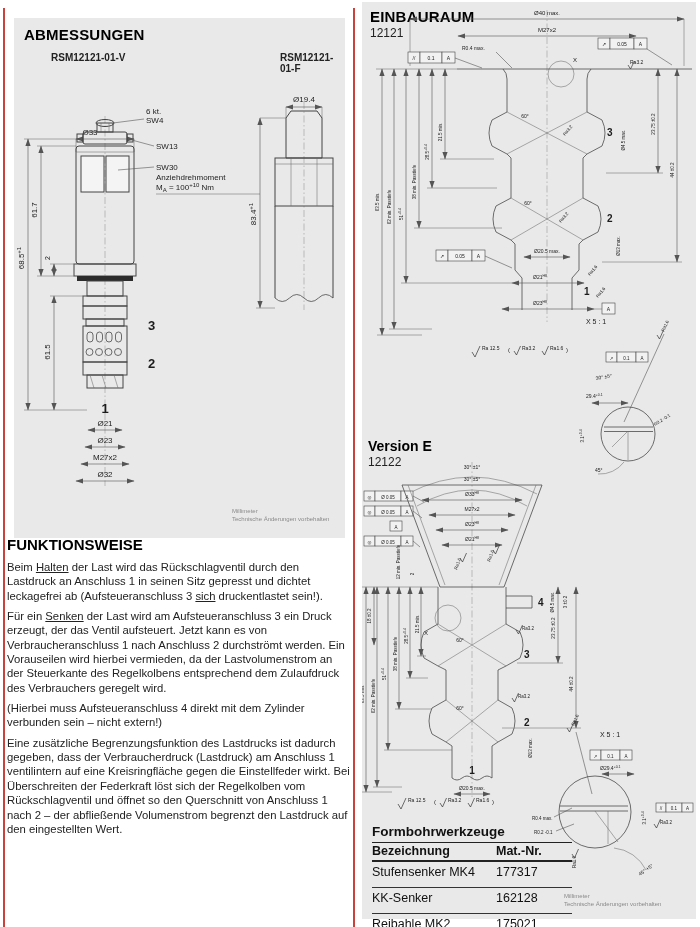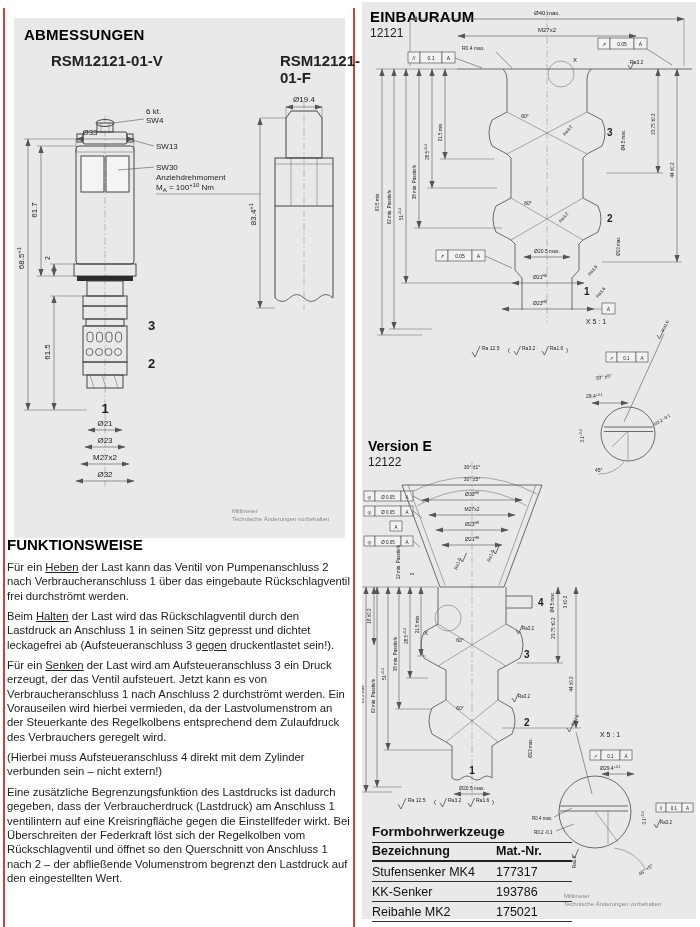--- a/index.html
+++ b/index.html
@@ -5,21 +5,21 @@
   html,body{margin:0;padding:0;}
   body{width:700px;height:927px;background:#ffffff;font-family:"Liberation Sans",sans-serif;position:relative;overflow:hidden;color:#1a1a1a;}
   .vline{position:absolute;top:8px;bottom:0;width:2px;background:#c9423c;}
   #vline-left{left:3px;}
   #vline-center{left:353px;}
   .panel{position:absolute;background:#e9e9e9;}
   #panel-left{left:14px;top:18px;width:331px;height:520px;}
   #panel-right{left:362px;top:2px;width:334px;height:917px;}
   .h-big{position:absolute;font-size:15px;font-weight:bold;color:#000;letter-spacing:.2px;}
   .h-part{position:absolute;font-size:12px;color:#222;}
-  .h-variant{position:absolute;font-size:15px;font-weight:bold;color:#222;padding-left:33px;}
+  .h-variant{position:absolute;font-size:10px;font-weight:bold;color:#222;padding-left:33px;}
   .h-version{position:absolute;font-size:14px;font-weight:bold;color:#000;}
   .footnote{position:absolute;font-size:6px;color:#8a8a8a;line-height:1.3;}
   .funk{position:absolute;left:7px;top:536px;width:343px;}
   .funk h2{font-size:15px;font-weight:bold;margin:0 0 7px 0;color:#000;}
   .funk p{font-size:11.3px;line-height:1.27;margin:0 0 6px 0;color:#222;}
   .funk u{text-underline-offset:1px;}
   svg{position:absolute;left:0;top:0;}
   svg text{fill:#1c1c1c;}
   .tc{text-anchor:middle;}
   .t8{font-size:8px;} .t7{font-size:7px;} .t6{font-size:6px;} .t5{font-size:5px;} .t45{font-size:4.5px;}
@@ -32,21 +32,21 @@
   .ldr{stroke:#555;stroke-width:.6;fill:none;}
   .cl{stroke:#8a8a8a;stroke-width:.5;fill:none;stroke-dasharray:7 2.5 1.5 2.5;}
   .chk{stroke:#333;stroke-width:.7;fill:none;}
   .fbox{stroke:#444;stroke-width:.6;fill:#f2f2f2;}
   .winfill{fill:#f4f4f4;stroke:#454545;stroke-width:1;}
   .darkband{fill:#2b2b2b;stroke:none;}
   .tools{position:absolute;left:10px;top:822px;width:200px;color:#111;}
   .tools-title{font-size:13.5px;font-weight:bold;padding-bottom:3px;}
   .tools table{width:100%;border-collapse:collapse;font-size:12.5px;}
   .tools th{text-align:left;font-weight:bold;border-top:1.5px solid #222;border-bottom:2px solid #222;padding:1px 0 2px;}
-  .tools td{border-bottom:1.5px solid #333;padding:3px 0 2px;}
+  .tools td{border-bottom:1.5px solid #333;padding:3px 0 8px;}
 </style>
 </head>
 <body>
 
 <div class="page">
 <div class="vline" id="vline-left"></div>
 <div class="vline" id="vline-center"></div>
 
 <div class="panel" id="panel-left">
   <div class="h-big" style="left:10px;top:8px;">ABMESSUNGEN</div>
@@ -166,22 +166,21 @@
 
   <div class="footnote" style="left:218px;top:490px;">
     <div>Millimeter</div>
     <div>Technische Änderungen vorbehalten</div>
   </div>
 </div>
 
 <div class="funk">
   <h2>FUNKTIONSWEISE</h2>
   <div id="funk-paragraphs">
-        <p><span>Für ein </span><u>Heben</u><span> der Last kann das Ventil von Pumpenanschluss 2 nach Verbraucheranschluss 1 über das eingebaute Rückschlagventil frei durchströmt werden.</span></p>
-        <p><span>Beim </span><u>Halten</u><span> der Last wird das Rückschlagventil durch den Lastdruck an Anschluss 1 in seinen Sitz gepresst und dichtet leckagefrei ab (Aufsteueranschluss 3 </span><u>gegen</u><span> druckentlastet sein!).</span></p>
+        <p><span>Beim </span><u>Halten</u><span> der Last wird das Rückschlagventil durch den Lastdruck an Anschluss 1 in seinen Sitz gepresst und dichtet leckagefrei ab (Aufsteueranschluss 3 </span><u>sich</u><span> druckentlastet sein!).</span></p>
         <p><span>Für ein </span><u>Senken</u><span> der Last wird am Aufsteueranschluss 3 ein Druck erzeugt, der das Ventil aufsteuert. Jetzt kann es von Verbraucheranschluss 1 nach Anschluss 2 durchströmt werden. Ein Vorauseilen wird hierbei vermieden, da der Lastvolumenstrom an der Steuerkante des Regelkolbens entsprechend dem Zulaufdruck des Verbrauchers geregelt wird.</span></p>
         <p><span>(Hierbei muss Aufsteueranschluss 4 direkt mit dem Zylinder verbunden sein – nicht extern!)</span></p>
         <p><span>Eine zusätzliche Begrenzungsfunktion des Lastdrucks ist dadurch gegeben, dass der Verbraucherdruck (Lastdruck) am Anschluss 1 ventilintern auf eine Kreisringfläche gegen die Einstellfeder wirkt. Bei Überschreiten der Federkraft löst sich der Regelkolben vom Rückschlagventil und öffnet so den Querschnitt von Anschluss 1 nach 2 – der abfließende Volumenstrom begrenzt den Lastdruck auf den eingestellten Wert.</span></p>
       </div>
 </div>
 
 <div class="panel" id="panel-right">
   <div class="h-big" style="left:8px;top:6px;">EINBAURAUM</div>
   <div class="h-part" style="left:8px;top:24px;">12121</div>
   <div class="h-version" style="left:6px;top:436px;">Version E</div>
@@ -505,21 +504,21 @@
           <th>Mat.-Nr.</th>
         </tr>
       </thead>
       <tbody>
         <tr>
           <td>Stufensenker MK4</td>
           <td>177317</td>
         </tr>
         <tr>
           <td>KK-Senker</td>
-          <td>193786</td>
+          <td>162128</td>
         </tr>
         <tr>
           <td>Reibahle MK2</td>
           <td>175021</td>
         </tr>
       </tbody>
     </table>
   </div>
 
   <div class="footnote" style="left:202px;top:891px;">

